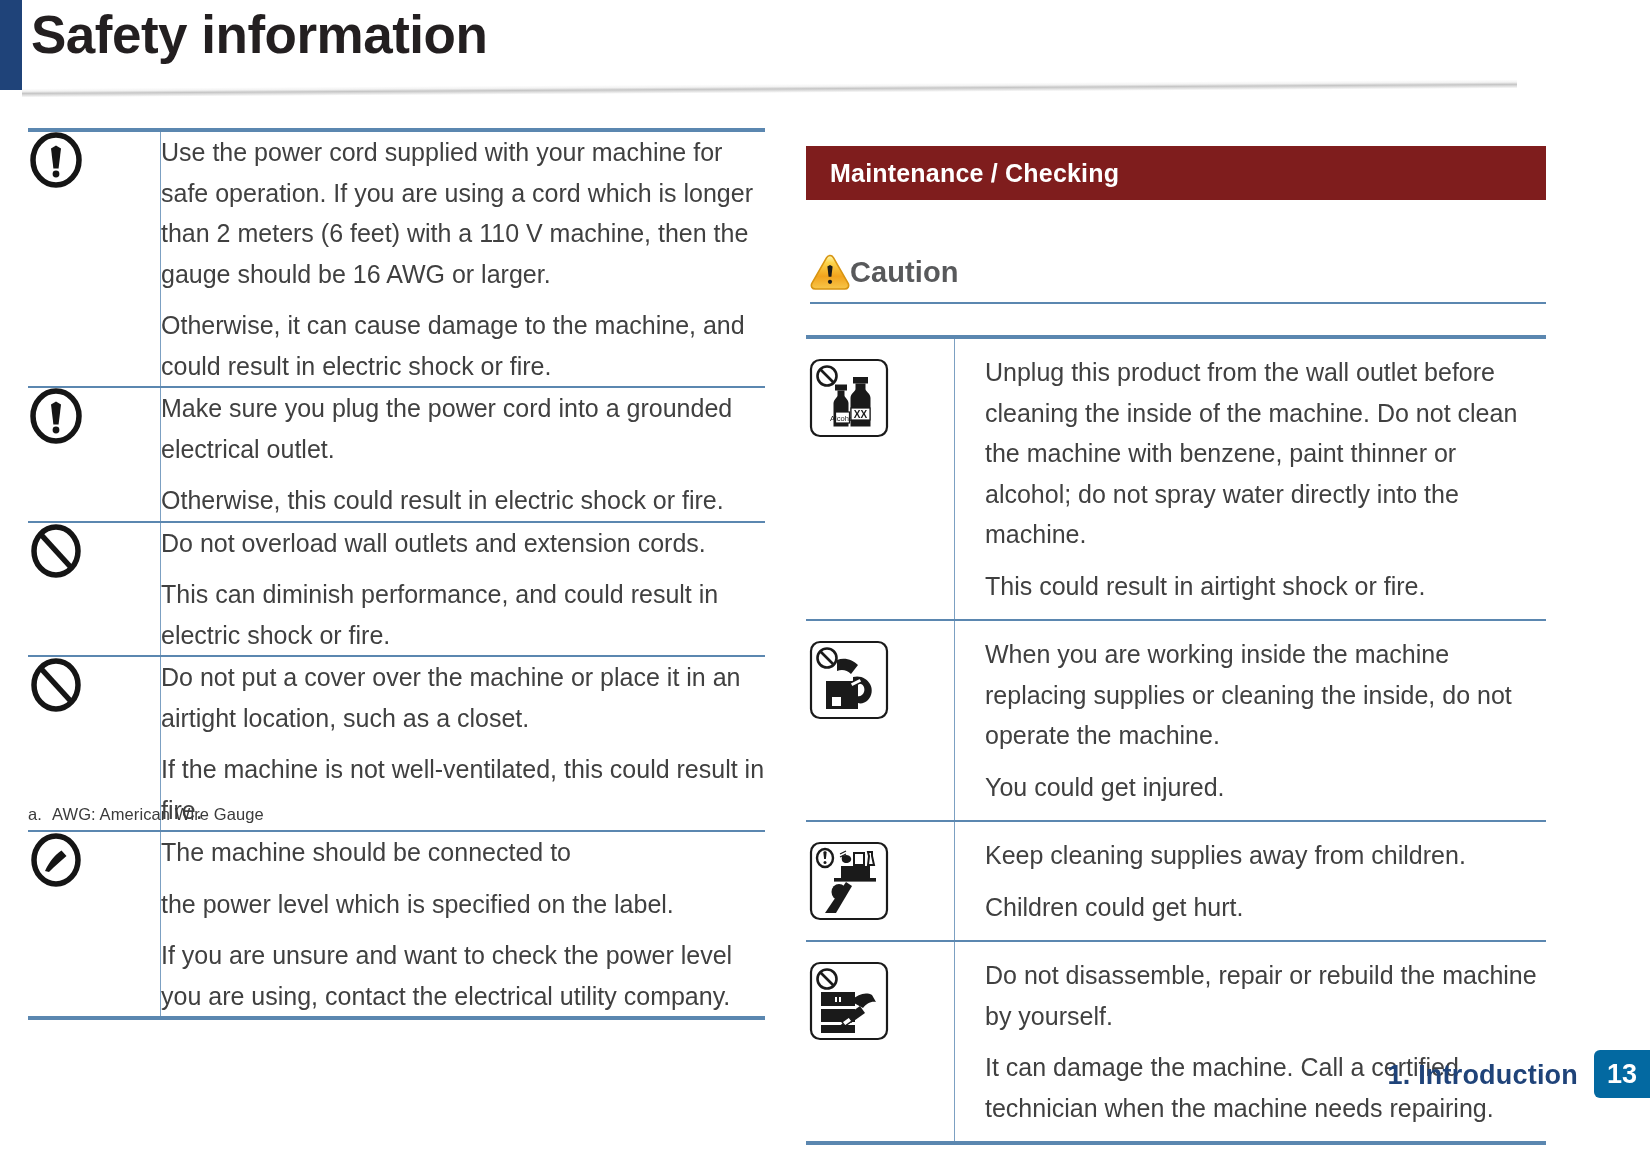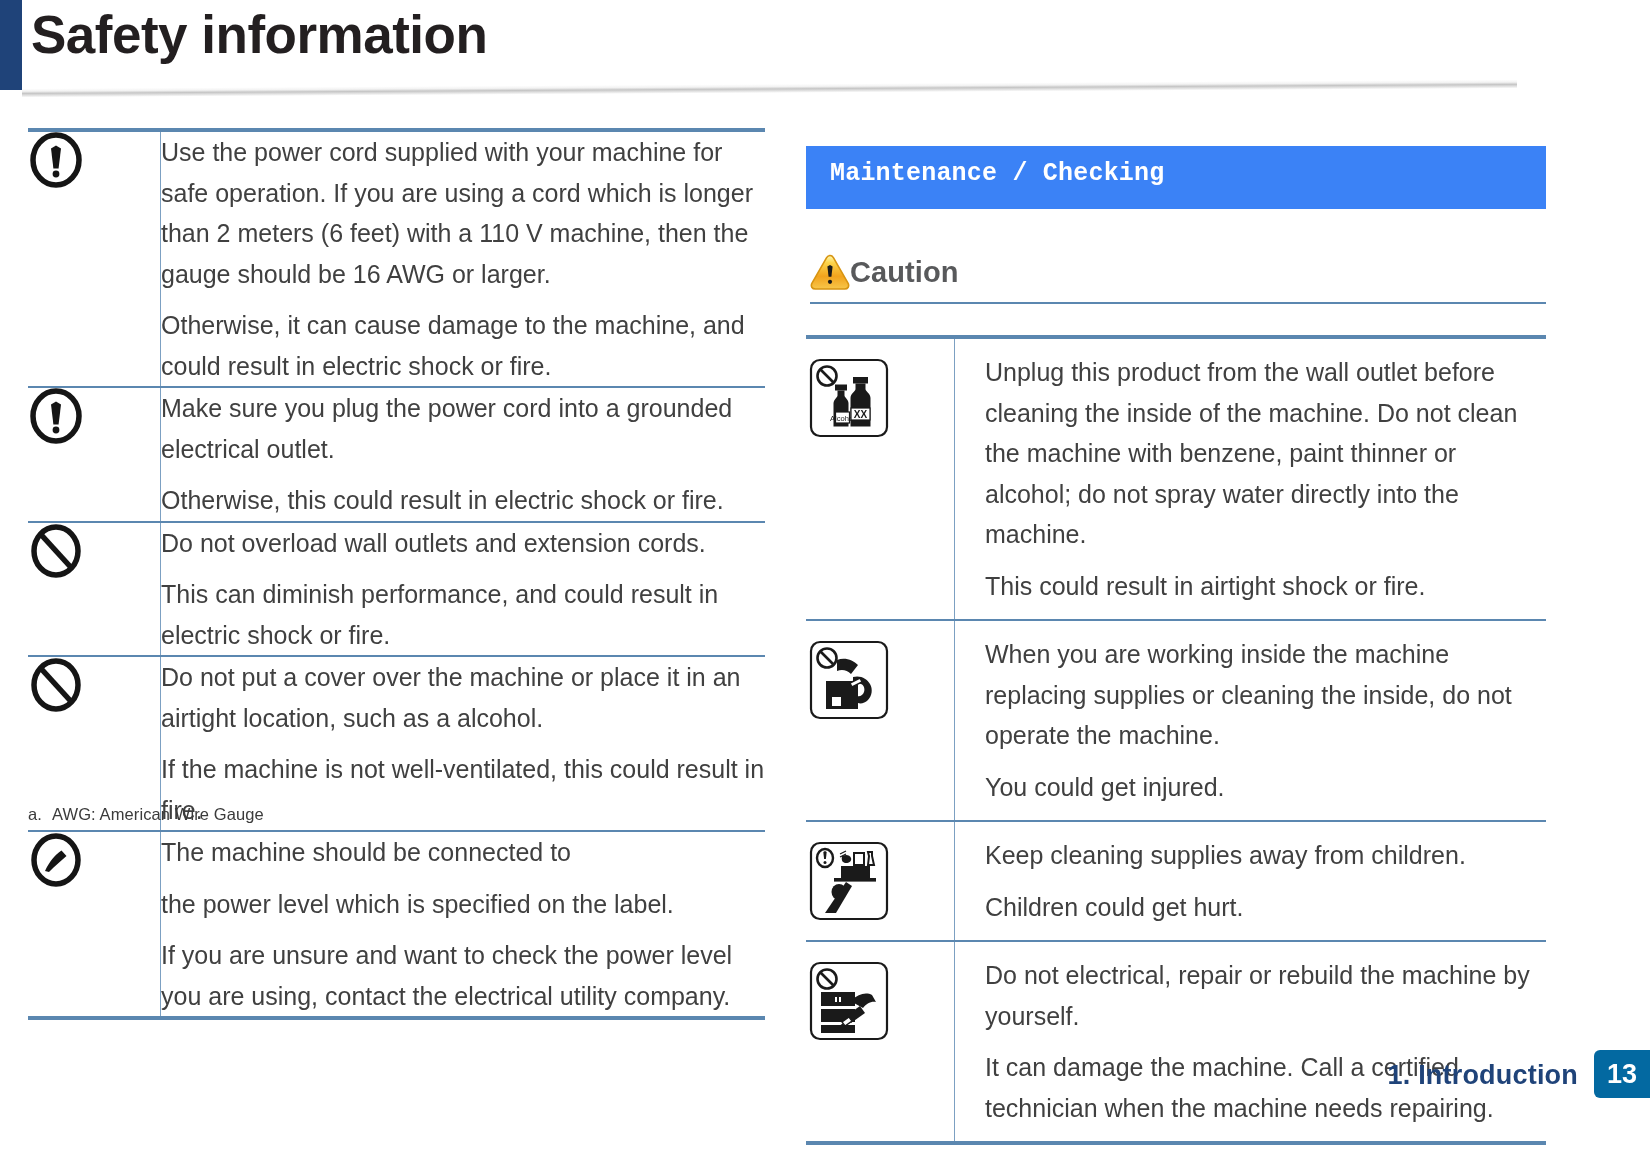--- a/index.html
+++ b/index.html
@@ -126,23 +126,22 @@
     display: inline-block;
     width: 24px;
   }
 
   
   .section-bar {
     position: absolute;
     left: 806px;
     top: 146px;
     width: 740px;
-    height: 63px;
-    background: #3b82f6;
-    font-family: Liberation Mono, monospace;
+    height: 54px;
+    background: #7f1d1d;
   }
   .section-bar-label {
     position: absolute;
     left: 24px;
     top: 13px;
     color: #ffffff;
     font-size: 25px;
     font-weight: bold;
     letter-spacing: 0.2px;
   }
@@ -257,21 +256,21 @@
         </tr>
 
         <tr>
           <td class="icon-cell">
             <svg width="56" height="56" viewBox="0 0 56 56" aria-hidden="true">
               <ellipse cx="28" cy="28" rx="22" ry="24" fill="none" stroke="#151515" stroke-width="5.5"></ellipse>
               <line x1="12.5" y1="11" x2="43.5" y2="45" stroke="#151515" stroke-width="5.5"></line>
             </svg>
           </td>
           <td class="text-cell">
-            <p>Do not put a cover over the machine or place it in an airtight location, such as a alcohol.</p>
+            <p>Do not put a cover over the machine or place it in an airtight location, such as a closet.</p>
             <p>If the machine is not well-ventilated, this could result in fire.</p>
           </td>
         </tr>
 
         <tr>
           <td class="icon-cell">
             <svg width="56" height="56" viewBox="0 0 56 56" aria-hidden="true">
               <ellipse cx="28" cy="28" rx="22" ry="24" fill="none" stroke="#151515" stroke-width="5.5"></ellipse>
               <path d="M17 39 C21 30 27 23 33.5 18.5 l5 5.5 C33 28.5 26.5 34.5 21 40 z" fill="#151515"></path>
             </svg>
@@ -395,21 +394,21 @@
               <rect x="15" y="51" width="34" height="13" fill="#1a1a1a"></rect>
               <rect x="15" y="67" width="34" height="8" fill="#1a1a1a"></rect>
               <path d="M46 42 c6 -6 14 -8 20 -5 l4 7 c-5 -1 -10 2 -13 6 l-9 -5 z" fill="#1a1a1a"></path>
               <path d="M40 58 l14 -10 l5 7 l-14 10 z" fill="#1a1a1a"></path>
               <path d="M36 64 l7 -5 l3 4 l-7 5 z" fill="#ffffff" stroke="#1a1a1a" stroke-width="1.4"></path>
               <line x1="32" y1="70" x2="37" y2="66" stroke="#1a1a1a" stroke-width="1.6"></line>
               <line x1="34" y1="74" x2="40" y2="70" stroke="#1a1a1a" stroke-width="1.6"></line>
             </svg>
           </td>
           <td class="text-cell">
-            <p>Do not electrical, repair or rebuild the machine by yourself.</p>
+            <p>Do not disassemble, repair or rebuild the machine by yourself.</p>
             <p>It can damage the machine. Call a certified technician when the machine needs repairing.</p>
           </td>
         </tr>
 
       </tbody>
     </table>
   </div>
 
   <div class="footer">
     <div class="footer-label">1.  Introduction</div>

